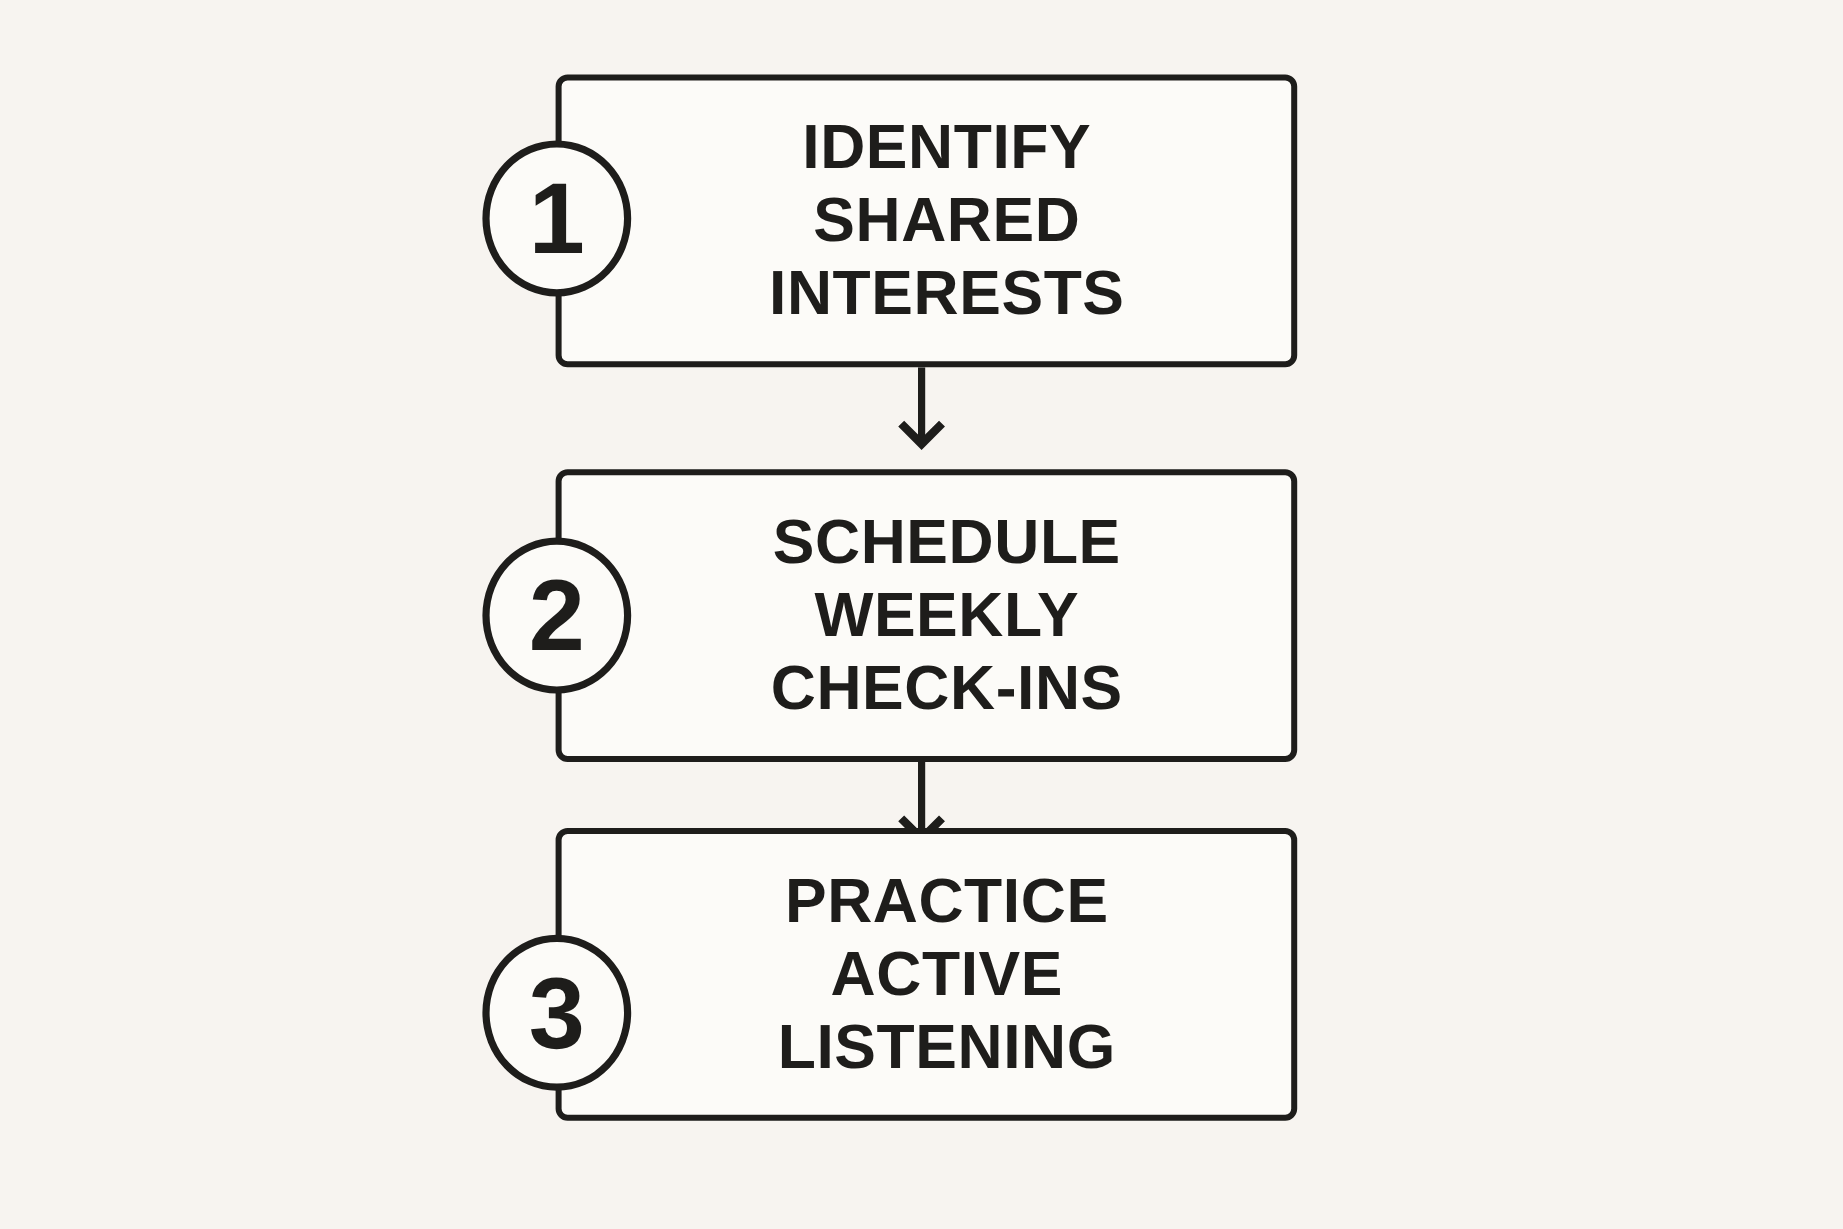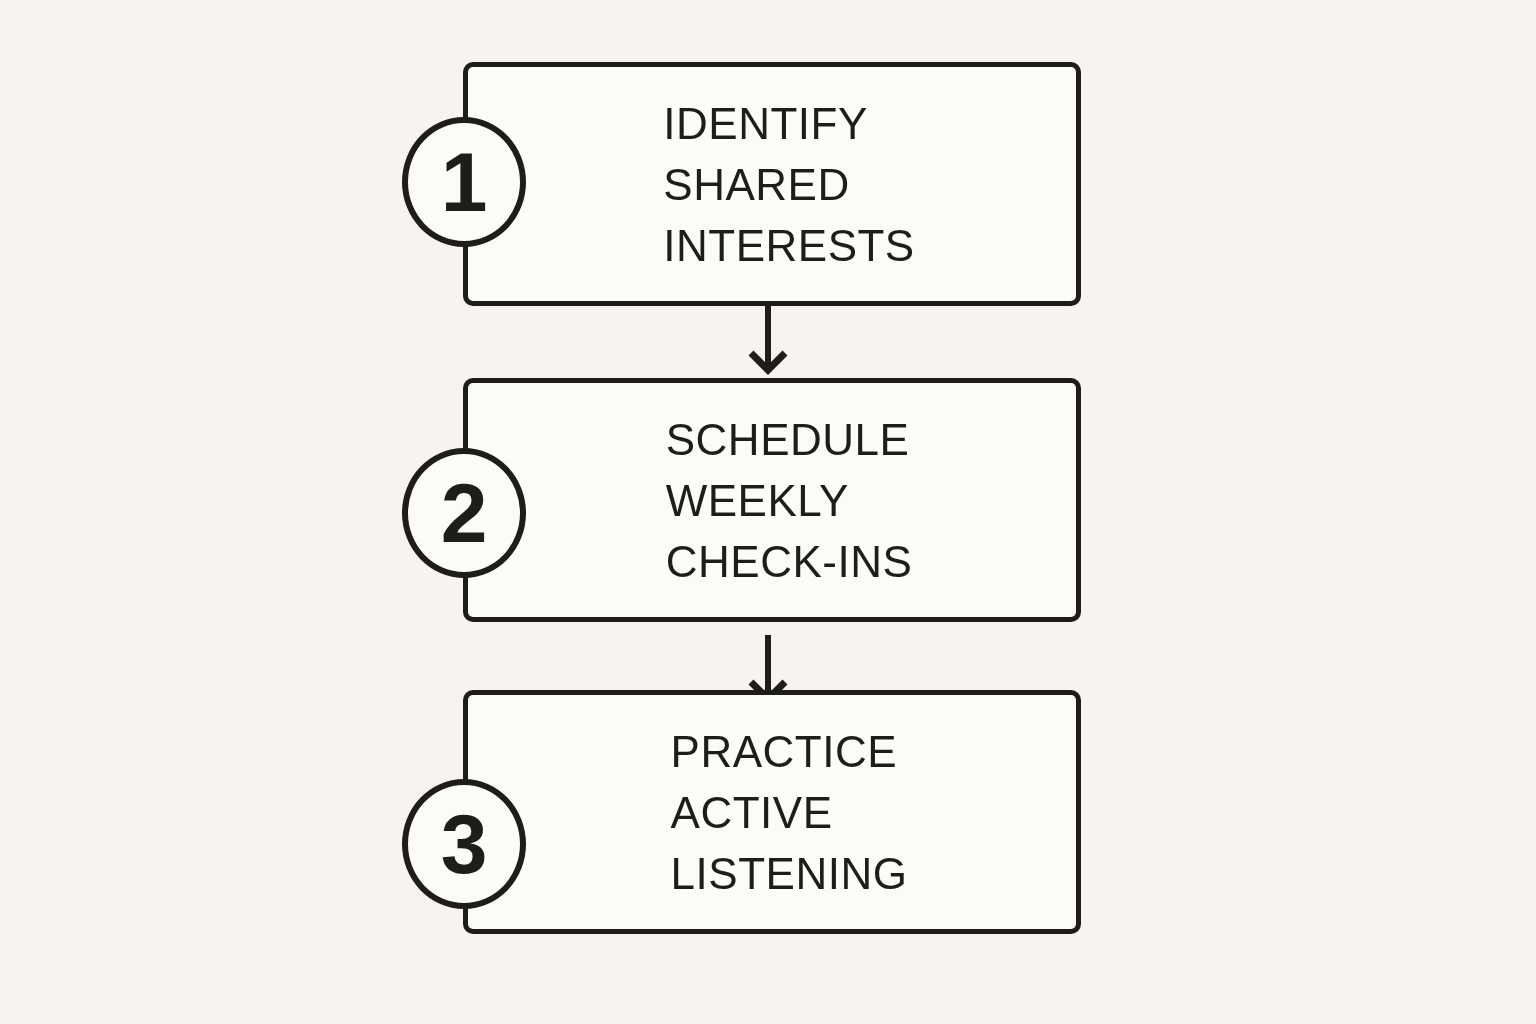--- a/index.html
+++ b/index.html
@@ -27,23 +27,23 @@
     height: 244px;
     background: var(--box-fill);
     border: 5px solid var(--stroke);
     border-radius: 10px;
     display: flex;
     align-items: center;
     justify-content: center;
   }
   .box .label {
     white-space: pre-line;
-    text-align: left;
-    font-size: 44px;
-    font-weight: normal;
+    text-align: center;
+    font-size: 52px;
+    font-weight: bold;
     line-height: 61px;
     letter-spacing: 0.5px;
     color: var(--text);
     padding-left: 34px;
   }
   .badge {
     position: absolute;
     left: 402px;
     width: 124px;
     height: 130px;
@@ -61,21 +61,21 @@
     line-height: 1;
   }
   .arrow {
     position: absolute;
     left: 746px;
     width: 44px;
     height: 86px;
     color: var(--stroke);
   }
   .box-1 { top: 62px; }
-  .box-2 { top: 378px; }
+  .box-2 { top: 391px; }
   .box-3 { top: 690px; }
   .badge-1 { top: 117px; }
   .badge-2 { top: 448px; }
   .badge-3 { top: 779px; }
   .arrow-1 { top: 306px; }
   .arrow-2 { top: 635px; }
 </style>
 </head>
 <body>
 

